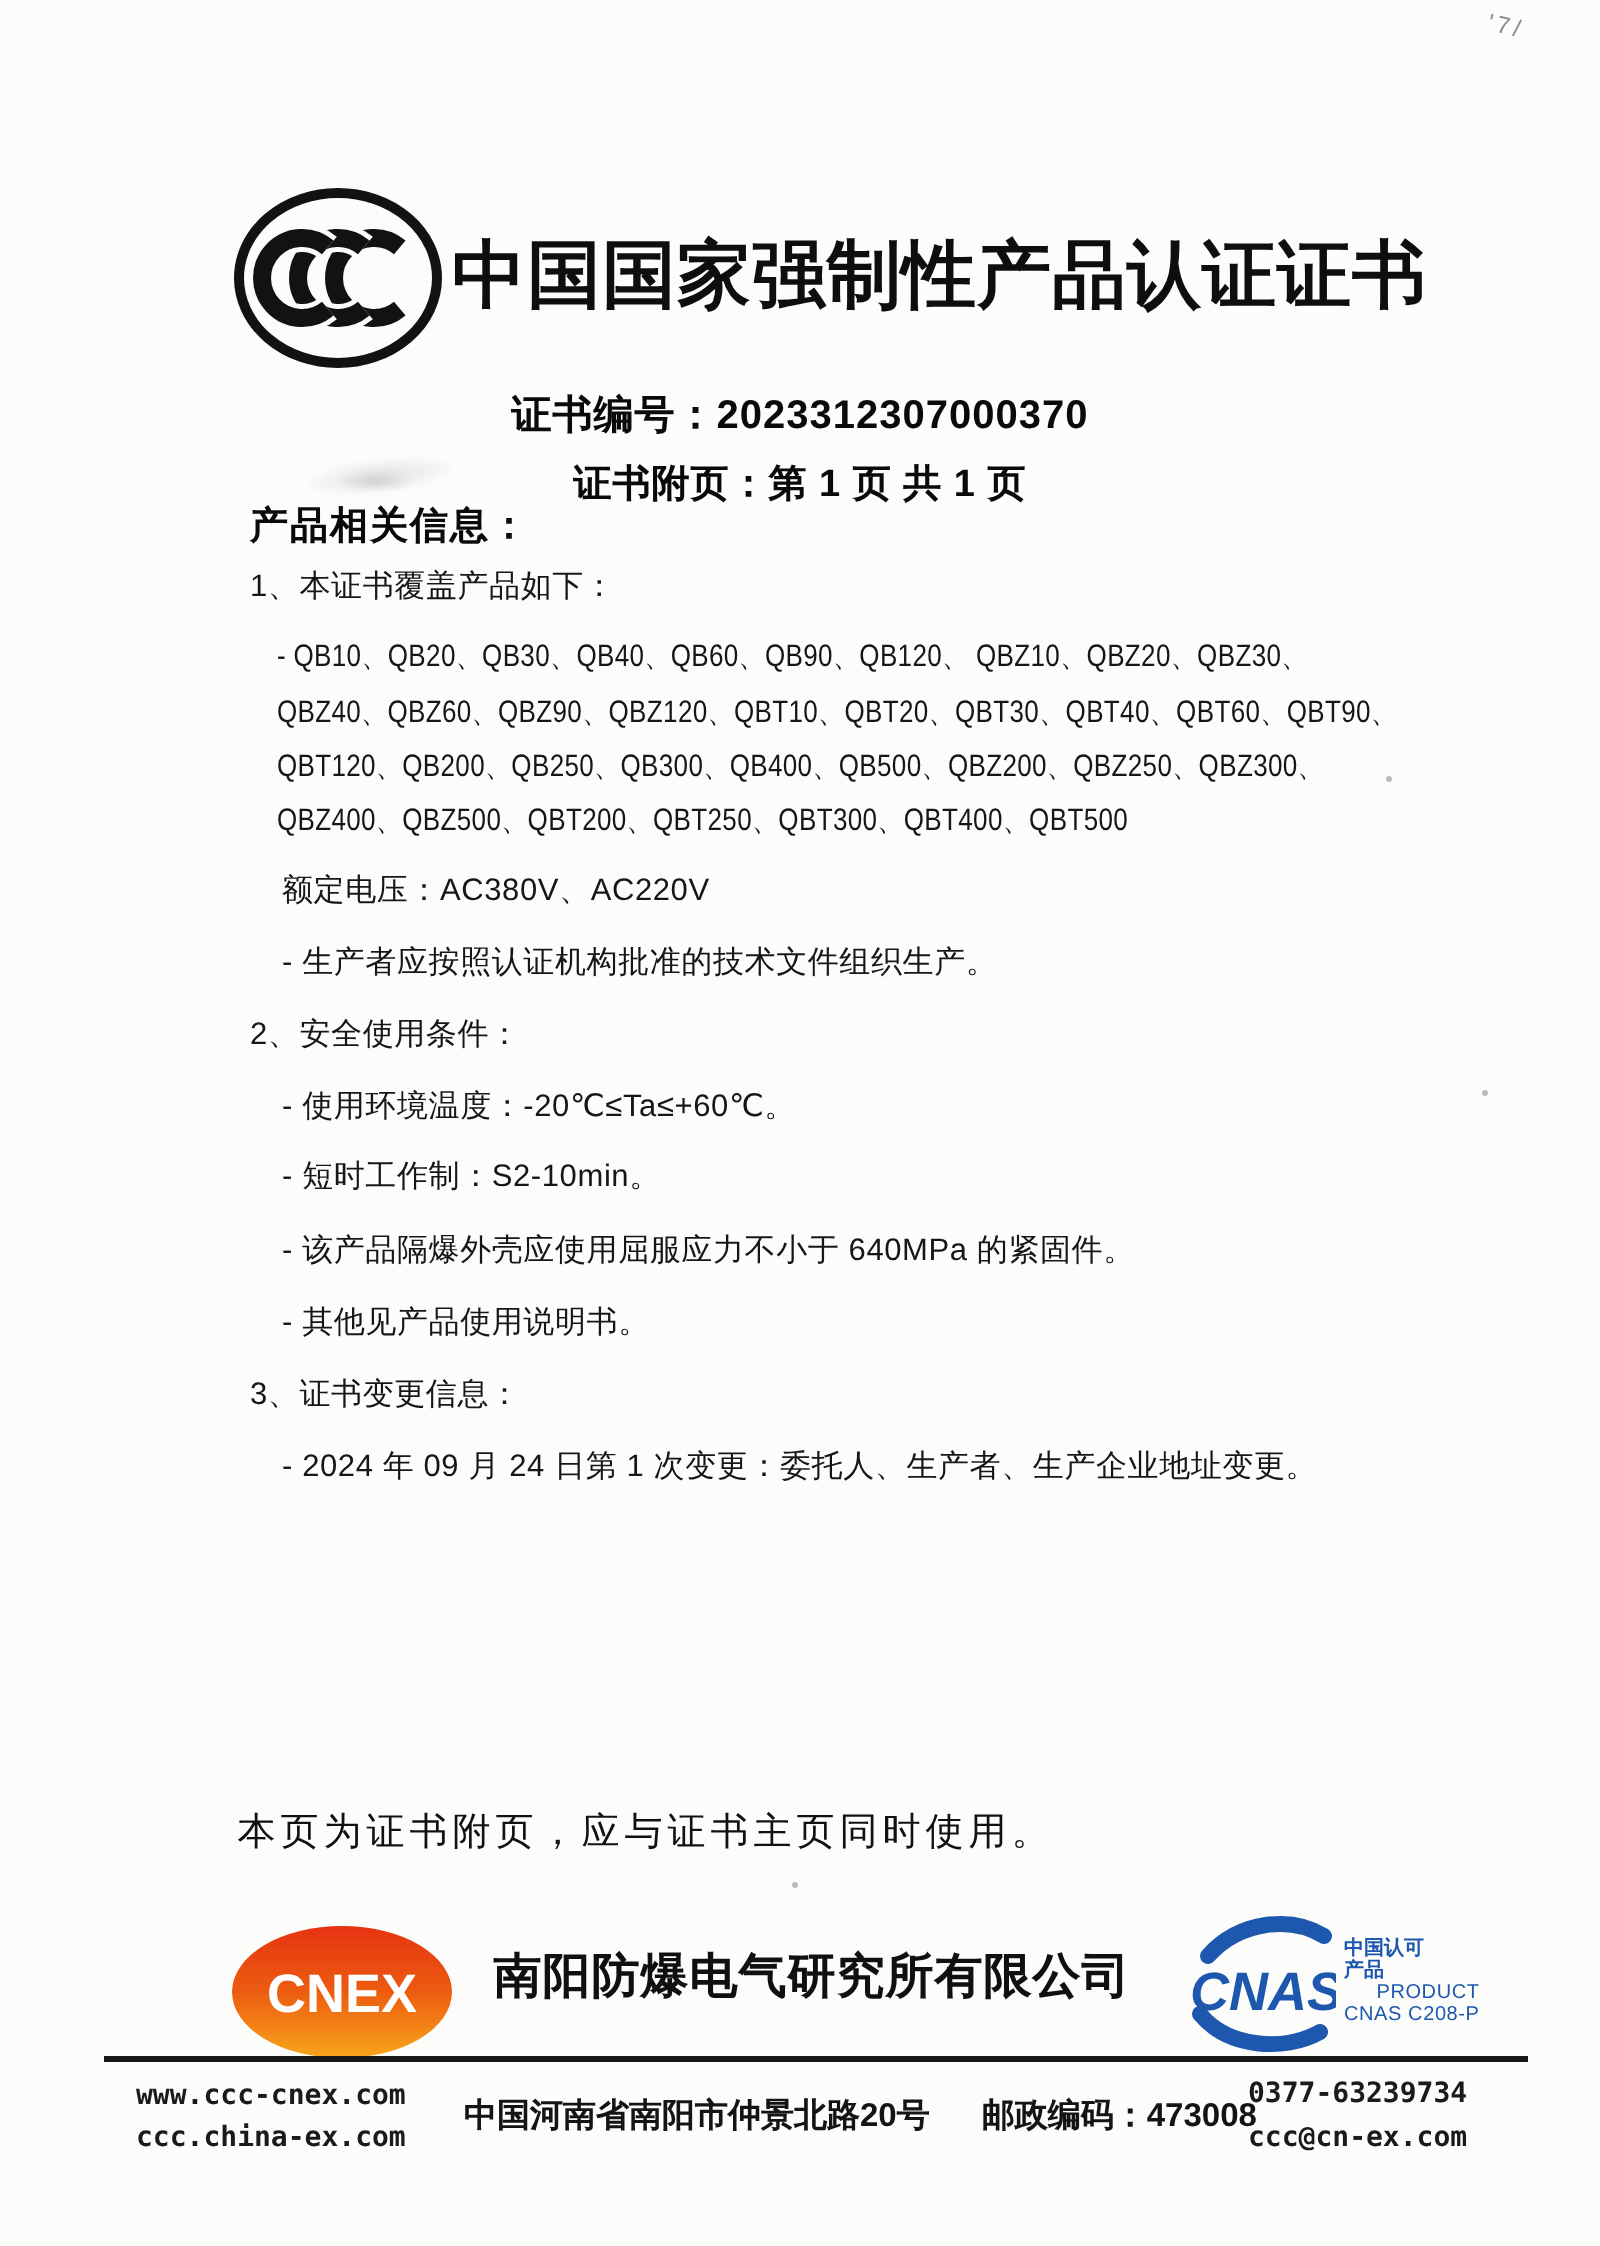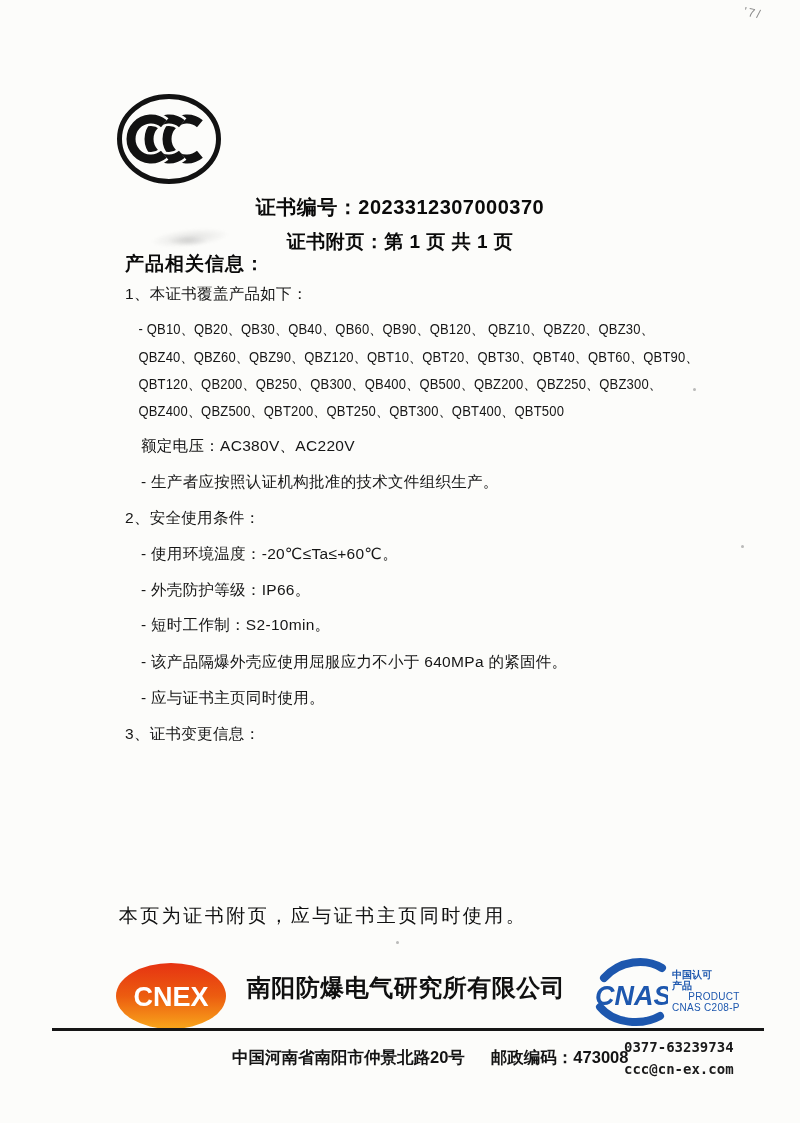--- a/index.html
+++ b/index.html
@@ -63,20 +63,21 @@
 
   <svg class="ccc-logo" viewBox="0 0 106 92" aria-hidden="true">
     <ellipse cx="53" cy="46" rx="49.5" ry="42.5" fill="none" stroke="#121212" stroke-width="5"></ellipse>
     <path d="M83.9 30.7 A20 20 0 1 0 83.9 61.3" fill="none" stroke="#121212" stroke-width="9"></path>
     <path d="M65.9 30.7 A20 20 0 1 0 65.9 61.3" fill="none" stroke="#fcfcfa" stroke-width="14"></path>
     <path d="M65.9 30.7 A20 20 0 1 0 65.9 61.3" fill="none" stroke="#121212" stroke-width="9"></path>
     <path d="M47.9 30.7 A20 20 0 1 0 47.9 61.3" fill="none" stroke="#fcfcfa" stroke-width="14"></path>
     <path d="M47.9 30.7 A20 20 0 1 0 47.9 61.3" fill="none" stroke="#121212" stroke-width="9"></path>
   </svg>
 
+  <div class="title">中国国家强制性产品认证证书</div>
 
   <div class="cert-line cert-no"><span>证书编号：</span><span>2023312307000370</span></div>
 
   <div class="cert-line attach"><span>证书附页：</span><span>第 1 页 共 1 页</span></div>
 
   <div class="smudge s1"></div>
   <div class="smudge s2"></div>
   <div class="speck" style="left:693px;top:388px;"></div>
   <div class="speck" style="left:741px;top:545px;"></div>
   <div class="speck" style="left:396px;top:941px;"></div>
@@ -85,25 +86,25 @@
     <div class="sec-title">产品相关信息：</div>
     <div class="ln mt8">1、本证书覆盖产品如下：</div>
     <div class="ln ind mt15 cond">- QB10、QB20、QB30、QB40、QB60、QB90、QB120、 QBZ10、QBZ20、QBZ30、</div>
     <div class="ln ind mt8 cond">QBZ40、QBZ60、QBZ90、QBZ120、QBT10、QBT20、QBT30、QBT40、QBT60、QBT90、</div>
     <div class="ln ind mt7 cond">QBT120、QB200、QB250、QB300、QB400、QB500、QBZ200、QBZ250、QBZ300、</div>
     <div class="ln ind mt7 cond">QBZ400、QBZ500、QBT200、QBT250、QBT300、QBT400、QBT500</div>
     <div class="ln ind mt15">额定电压：AC380V、AC220V</div>
     <div class="ln ind mt16">- 生产者应按照认证机构批准的技术文件组织生产。</div>
     <div class="ln mt16">2、安全使用条件：</div>
     <div class="ln ind mt16">- 使用环境温度：-20℃≤Ta≤+60℃。</div>
-    <div class="ln ind mt16">- 外壳防护等级：IP66。</div>
     <div class="ln ind mt15">- 短时工作制：S2-10min。</div>
     <div class="ln ind mt17">- 该产品隔爆外壳应使用屈服应力不小于 640MPa 的紧固件。</div>
-    <div class="ln ind mt16">- 应与证书主页同时使用。</div>
+    <div class="ln ind mt16">- 其他见产品使用说明书。</div>
     <div class="ln mt16">3、证书变更信息：</div>
+    <div class="ln ind mt16">- 2024 年 09 月 24 日第 1 次变更：委托人、生产者、生产企业地址变更。</div>
   </div>
 
   <div class="note">本页为证书附页，应与证书主页同时使用。</div>
 
   <svg class="cnex-logo" viewBox="0 0 112 68" aria-hidden="true">
     <defs>
       <linearGradient id="cnexg" x1="0" y1="0" x2="0" y2="1">
         <stop offset="0" stop-color="#e63312"></stop>
         <stop offset="0.5" stop-color="#ec5c10"></stop>
         <stop offset="1" stop-color="#f9a61b"></stop>
@@ -124,20 +125,24 @@
     <div class="cnas-text">
       <div class="zh">中国认可</div>
       <div class="zh">产品</div>
       <div class="en">PRODUCT</div>
       <div class="en">CNAS C208-P</div>
     </div>
   </div>
 
   <div class="rule"></div>
 
+  <div class="contact-left">
+    <div>www.ccc-cnex.com</div>
+    <div>ccc.china-ex.com</div>
+  </div>
 
   <div class="contact-center"><span>中国河南省南阳市仲景北路20号</span><span class="gap"></span><span>邮政编码：</span><span>473008</span></div>
 
   <div class="contact-right">
     <div>0377-63239734</div>
     <div>ccc@cn-ex.com</div>
   </div>
 
 </div>
 

